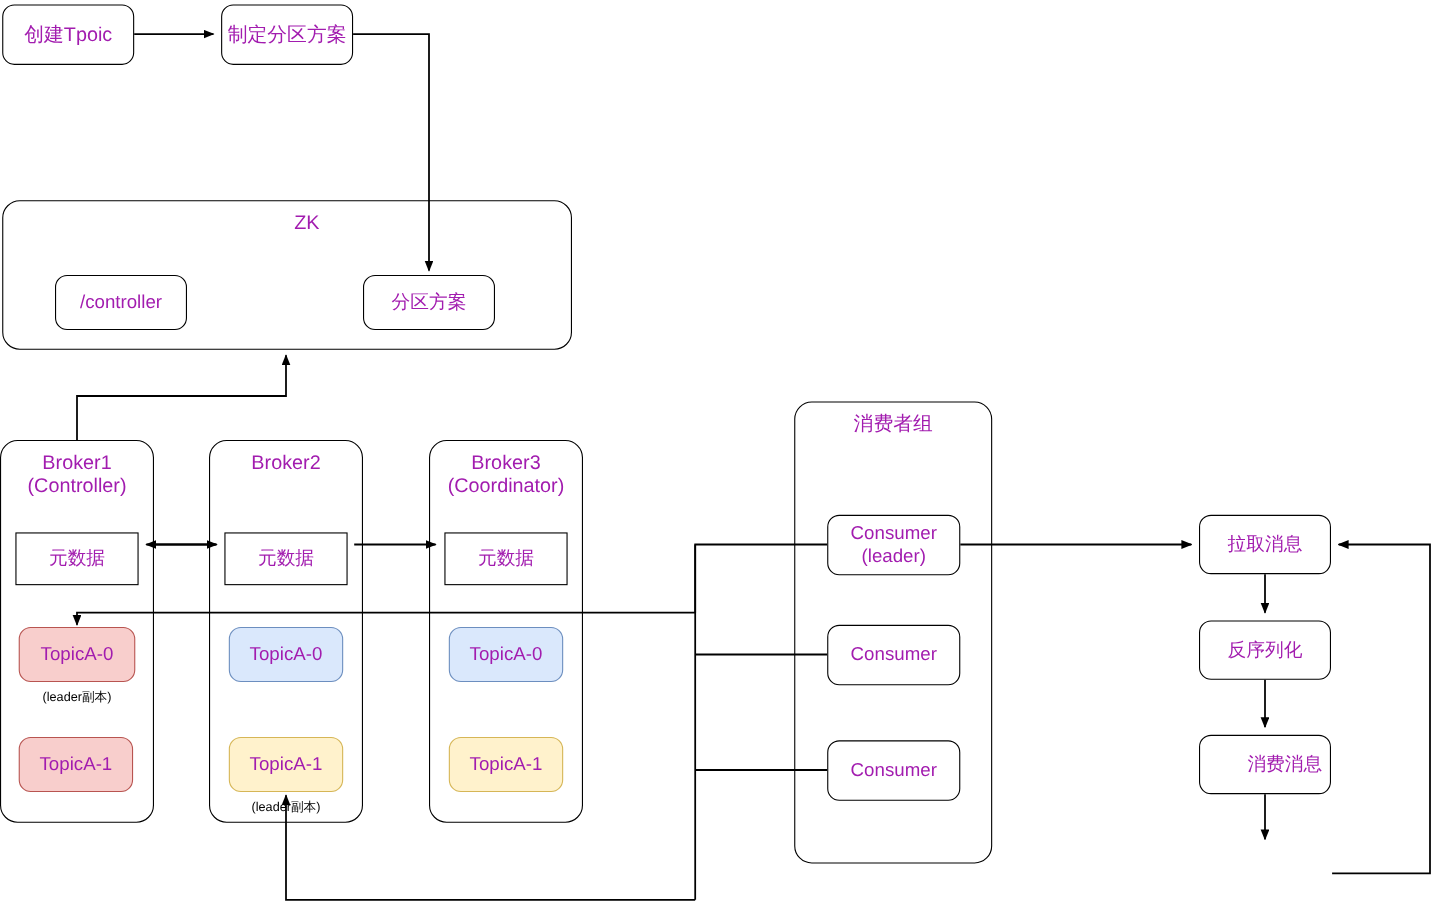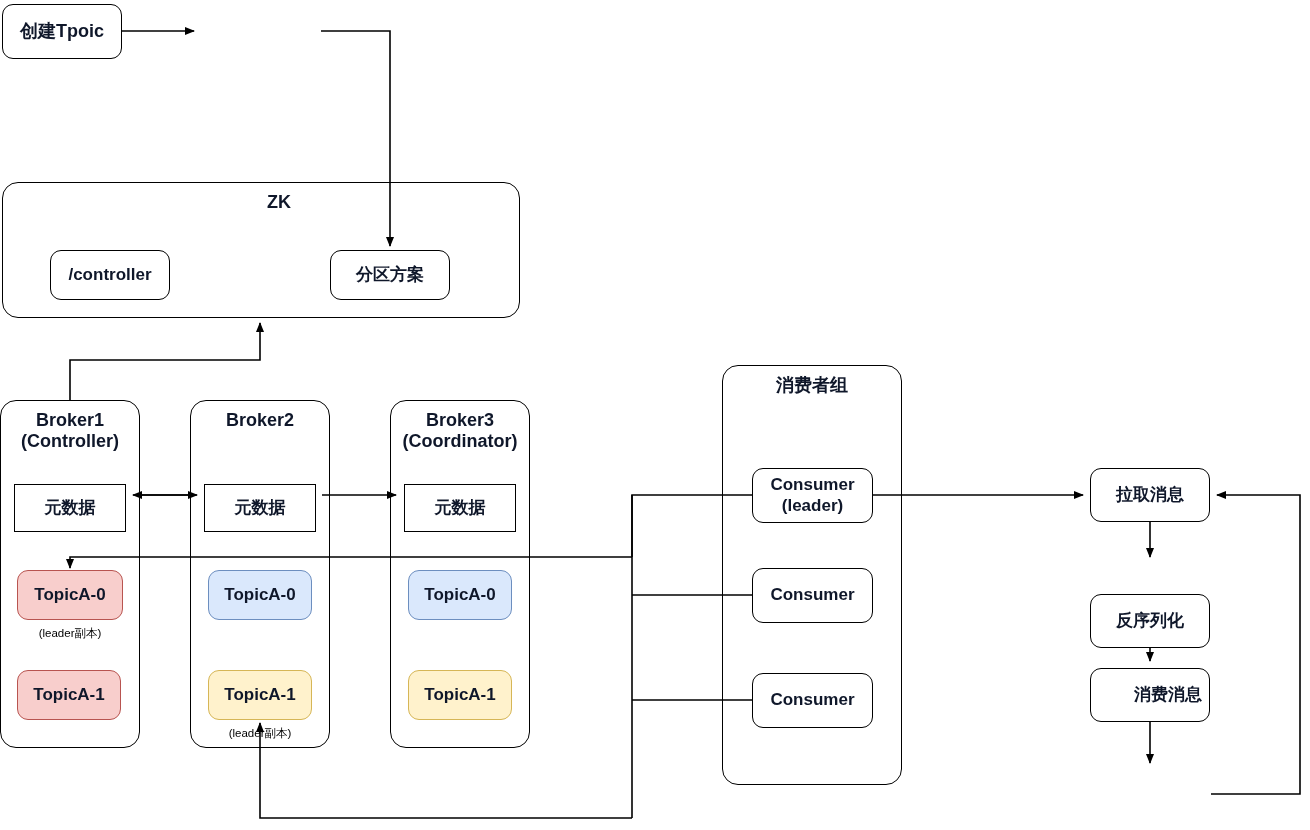--- a/index.html
+++ b/index.html
@@ -23,24 +23,23 @@
     height: 830px;
     pointer-events: none;
   }
   .node {
     position: absolute;
     box-sizing: border-box;
     display: flex;
     align-items: center;
     justify-content: center;
     text-align: center;
-    color: #0f172a;
+    color: #a21caf;
     line-height: 1.18;
     white-space: pre-line;
-    font-weight: bold;
   }
   .rounded {
     border: 1px solid #000000;
     border-radius: 11px;
     background: #ffffff;
   }
   .sharp {
     border: 1px solid #000000;
     border-radius: 0;
     background: #ffffff;
@@ -112,20 +111,21 @@
       <path d="M1150,522 L1150,557" marker-end="url(#arw)"></path>
       <path d="M1150,618 L1150,661" marker-end="url(#arw)"></path>
       <path d="M1150,722 L1150,763" marker-end="url(#arw)"></path>
 
       <path d="M1211,794 L1300,794 L1300,495 L1217,495" marker-end="url(#arw)"></path>
     </g>
   </svg>
 
   <div class="node rounded f18" style="left:2px; top:4px; width:120px; height:55px;">创建Tpoic</div>
 
+  <div class="node rounded f18" style="left:201px; top:4px; width:120px; height:55px;">制定分区方案</div>
 
   <div class="node container container-title" style="left:2px; top:182px; width:518px; height:136px;padding-left:36px;">
     <span>ZK</span>
   </div>
   <div class="node rounded f17" style="left:50px; top:250px; width:120px; height:50px;">/controller</div>
   <div class="node rounded f17" style="left:330px; top:250px; width:120px; height:50px;">分区方案</div>
 
   <div class="node container container-title" style="left:0px; top:400px; width:140px; height:348px;">
     <span>Broker1
 (Controller)</span>
@@ -153,16 +153,16 @@
 
   <div class="node container container-title" style="left:722px; top:365px; width:180px; height:420px;">
     <span>消费者组</span>
   </div>
   <div class="node rounded f17" style="left:752px; top:468px; width:121px; height:55px;">Consumer
 (leader)</div>
   <div class="node rounded f17" style="left:752px; top:568px; width:121px; height:55px;">Consumer</div>
   <div class="node rounded f17" style="left:752px; top:673px; width:121px; height:55px;">Consumer</div>
 
   <div class="node rounded f17" style="left:1090px; top:468px; width:120px; height:54px;text-align:center;">拉取消息</div>
-  <div class="node rounded f17" style="left:1090px; top:564px; width:120px; height:54px;margin-top:30px;">反序列化</div>
+  <div class="node rounded f17" style="left:1090px; top:564px; width:120px; height:54px;">反序列化</div>
   <div class="node rounded f17" style="left:1090px; top:668px; width:120px; height:54px;padding-left:36px;">消费消息</div>
 
 </div>
 
 </body></html>

